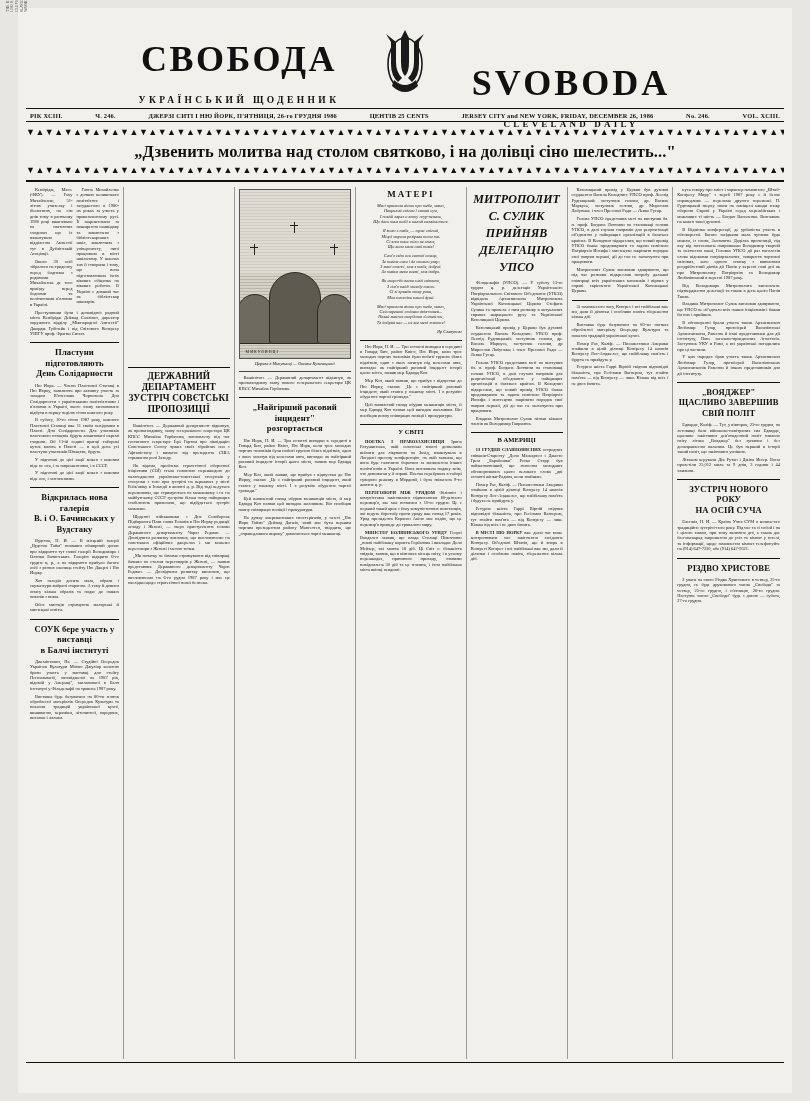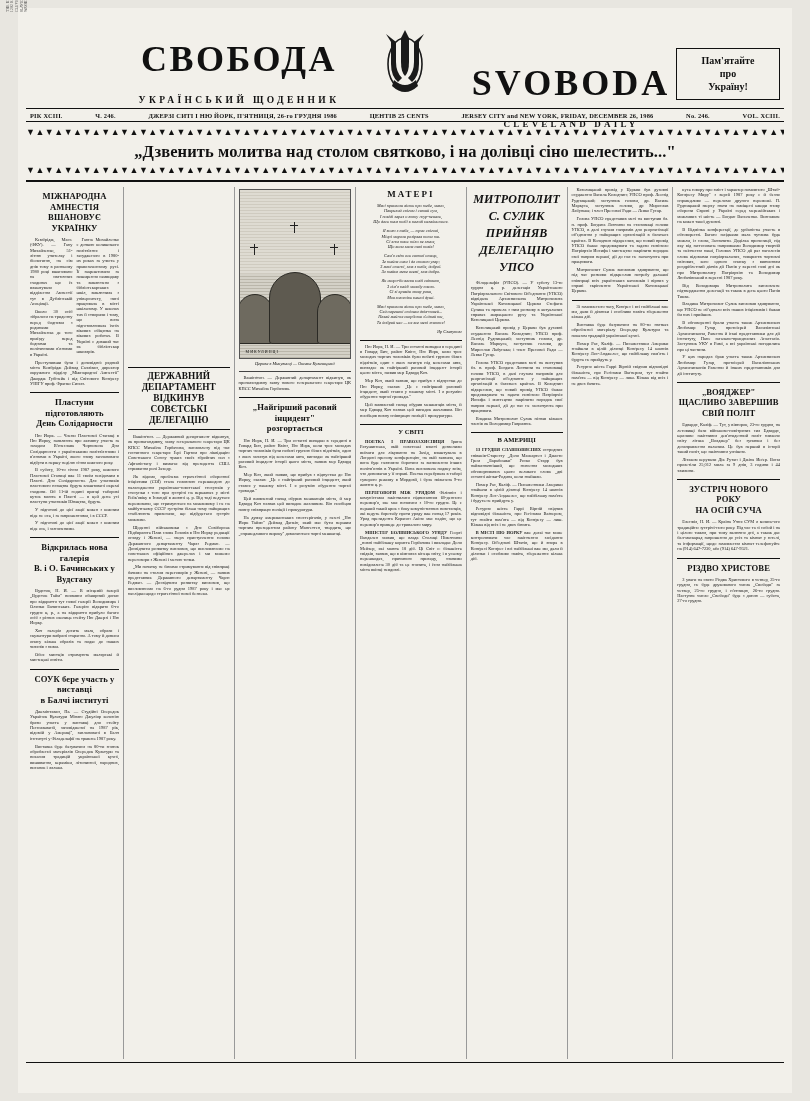--- a/index.html
+++ b/index.html
@@ -251,25 +251,20 @@
         <path d="M12 6 L17 14 L17 36 Q17 48 24 54 L28 50 Q22 44 22 34 L22 14 Z" fill="#1a1a1a"></path>
         <path d="M50 6 L45 14 L45 36 Q45 48 38 54 L34 50 Q40 44 40 34 L40 14 Z" fill="#1a1a1a"></path>
         <path d="M20 52 Q31 62 42 52 L44 58 Q31 70 18 58 Z" fill="#1a1a1a"></path>
         <ellipse cx="31" cy="36" rx="17" ry="26" fill="none" stroke="#1a1a1a" stroke-width="1.6"></ellipse>
       </svg>
     </div>
     <div class="mh-right">
       <div class="mh-title">SVOBODA</div>
       <div class="mh-sub en">CLEVELAND DAILY</div>
     </div>
-    <div class="remember-box">
-      <span style="white-space:pre-line">Пам'ятайте
-про
-Україну!</span>
-    </div>
   </div>
 
   <div class="folio">
     <span>РІК ХСIII.</span>
     <span>Ч. 246.</span>
     <span>ДЖЕРЗІ СИТІ І НЮ ЙОРК, П'ЯТНИЦЯ, 26-го ГРУДНЯ 1986</span>
     <span>ЦЕНТІВ 25 CENTS</span>
     <span>JERSEY CITY and NEW YORK, FRIDAY, DECEMBER 26, 1986</span>
     <span>No. 246.</span>
     <span>VOL. XCIII.</span>
@@ -278,22 +273,20 @@
   <div class="banner-wrap">
     <div class="orn">▼▲▼▲▼▲▼▲▼▲▼▲▼▲▼▲▼▲▼▲▼▲▼▲▼▲▼▲▼▲▼▲▼▲▼▲▼▲▼▲▼▲▼▲▼▲▼▲▼▲▼▲▼▲▼▲▼▲▼▲▼▲▼▲▼▲▼▲▼▲▼▲▼▲▼▲▼▲▼▲▼▲▼▲▼▲▼▲▼▲▼▲▼▲▼▲▼▲▼▲</div>
     <div class="banner-text">„Дзвенить молитва над столом святково, і на долівці сіно шелестить..."</div>
     <div class="orn">▼▲▼▲▼▲▼▲▼▲▼▲▼▲▼▲▼▲▼▲▼▲▼▲▼▲▼▲▼▲▼▲▼▲▼▲▼▲▼▲▼▲▼▲▼▲▼▲▼▲▼▲▼▲▼▲▼▲▼▲▼▲▼▲▼▲▼▲▼▲▼▲▼▲▼▲▼▲▼▲▼▲▼▲▼▲▼▲▼▲▼▲▼▲▼▲▼▲▼▲</div>
   </div>
   <div class="rule-thick"></div>
 
   <div class="cols">
 
     <div class="col c1">
-      <h2 class="hd" style="white-space:pre-line">МІЖНАРОДНА АМНЕСТІЯ
-ВШАНОВУЄ УКРАЇНКУ</h2>
       <div class="body">
         <div class="two-sub">
           <div>
             <p>Кембрідж, Масс. (ФКУ). — Гану Михайленко, 51-літню учителку і біологиню, на сім днів тому в ранньому 1980 році вшановано на святочних сходинах що їх влаштувало відділення Амнестії тут в Дублінській Асоціяції.</p>
             <p>Около 30 осіб зібралося на триденну перед боднями з родинами Михайленка де того приїзду перед боднями та політичними в'язнями в Україні.</p>
           </div>
           <div>
             <p>Ганна Михайленко є дочкою колишнього політв'язня і засудженого в 1980-их роках за участь у правозахисному русі. Її заарештовано за поширення самвидаву та виключено з бібліотекарських шкіл, виключила з університету, нині працювала в місті шкільному. У школах тих її створили і тому, що вона підготовлювала їхніх вікових обіцянка на вікових роботах. В Україні є довший час як бібліотекар школярів.</p>
           </div>
         </div>
@@ -321,21 +314,21 @@
 в Балчі інституті</h2>
       <div class="body">
         <p>Джемінтаван, Па. — Студійні Осередок Українок Культури Міняю Джуліяр колонію брати участь у виставці для стейту Пенсильванії, заповідженої на 1987 рік, відомій у Америці", заплановані в Балч інституті у Філадельфії на травень 1987 року.</p>
         <p>Виставка буде базуватися на 80-ти зняток обробленої матеріялів Осередок Культури та показом традицій української кухні, вишивання, кераміки, літописної, народних, писанок і ляльки.</p>
       </div>
     </div>
 
     <div class="col c2">
       <div style="height:176px"></div>
       <h2 class="hd med" style="white-space:pre-line;border-top:1.4px solid #111;border-bottom:1.4px solid #111;padding:3px 0;">ДЕРЖАВНИЙ ДЕПАРТАМЕНТ
-ВІДКИНУВ СОВЄТСЬКІ ДЕЛЕГАЦІЮ</h2>
+ЗУСТРІЧ СОВЄТСЬКІ ПРОПОЗИЦІЇ</h2>
       <div class="body">
         <p>Вашінґтон. — Державний департамент відкинув, як пропагандивну, заяву генерального секретаря ЦК КПСС Михайла Горбачова, висловлену під час гостинного секретаря Ґері Гартом про ліквідацію Совєтського Союзу чужих своїх збройних сил з Афганістану і вимагає від президента США стримання ролі Заходу.</p>
         <p>Як відомо, проблема стратегічної оборонної ініціятиви (СОЇ) стала головною перешкодою до налагодження українсько-совєтської стосунків у стосунки з того при зустрічі на вершинах у місті Рейк'явіку в Ісландії в жовтні ц. р. Від тоді ведуться перемовини, що стримуються на можливому і не на майбутньому СССР зустрічи більш чому найкращих стабілюють привозили, що відбудеться зустріч можливо.</p>
         <p>Щоденні військовики з Дня Совіборськ Підбирають Плав слова Головів в Ню Йорку редакції огляду і Женеві, — зверх приступлення голови Державного департаменту Чарлз Редман. — Досвідчити розвитку висловов, що висловлюємо на совєтських офіційних джерелах і ми можемо переговори з Женеві і метою точки.</p>
         <p>„Ми початку не бачимо стримування від співпраці бачимо на столом переговорів у Женеві, — заявив представник Державного департаменту Чарлз Редман. — Досвідчити розвитку висловов, що висловлюємо на 6-го рудня 1987 року і має ця наслідки щодо стратегічної нової безпеки.</p>
       </div>
     </div>
 
     <div class="col c3">
       <div class="photo-box">

